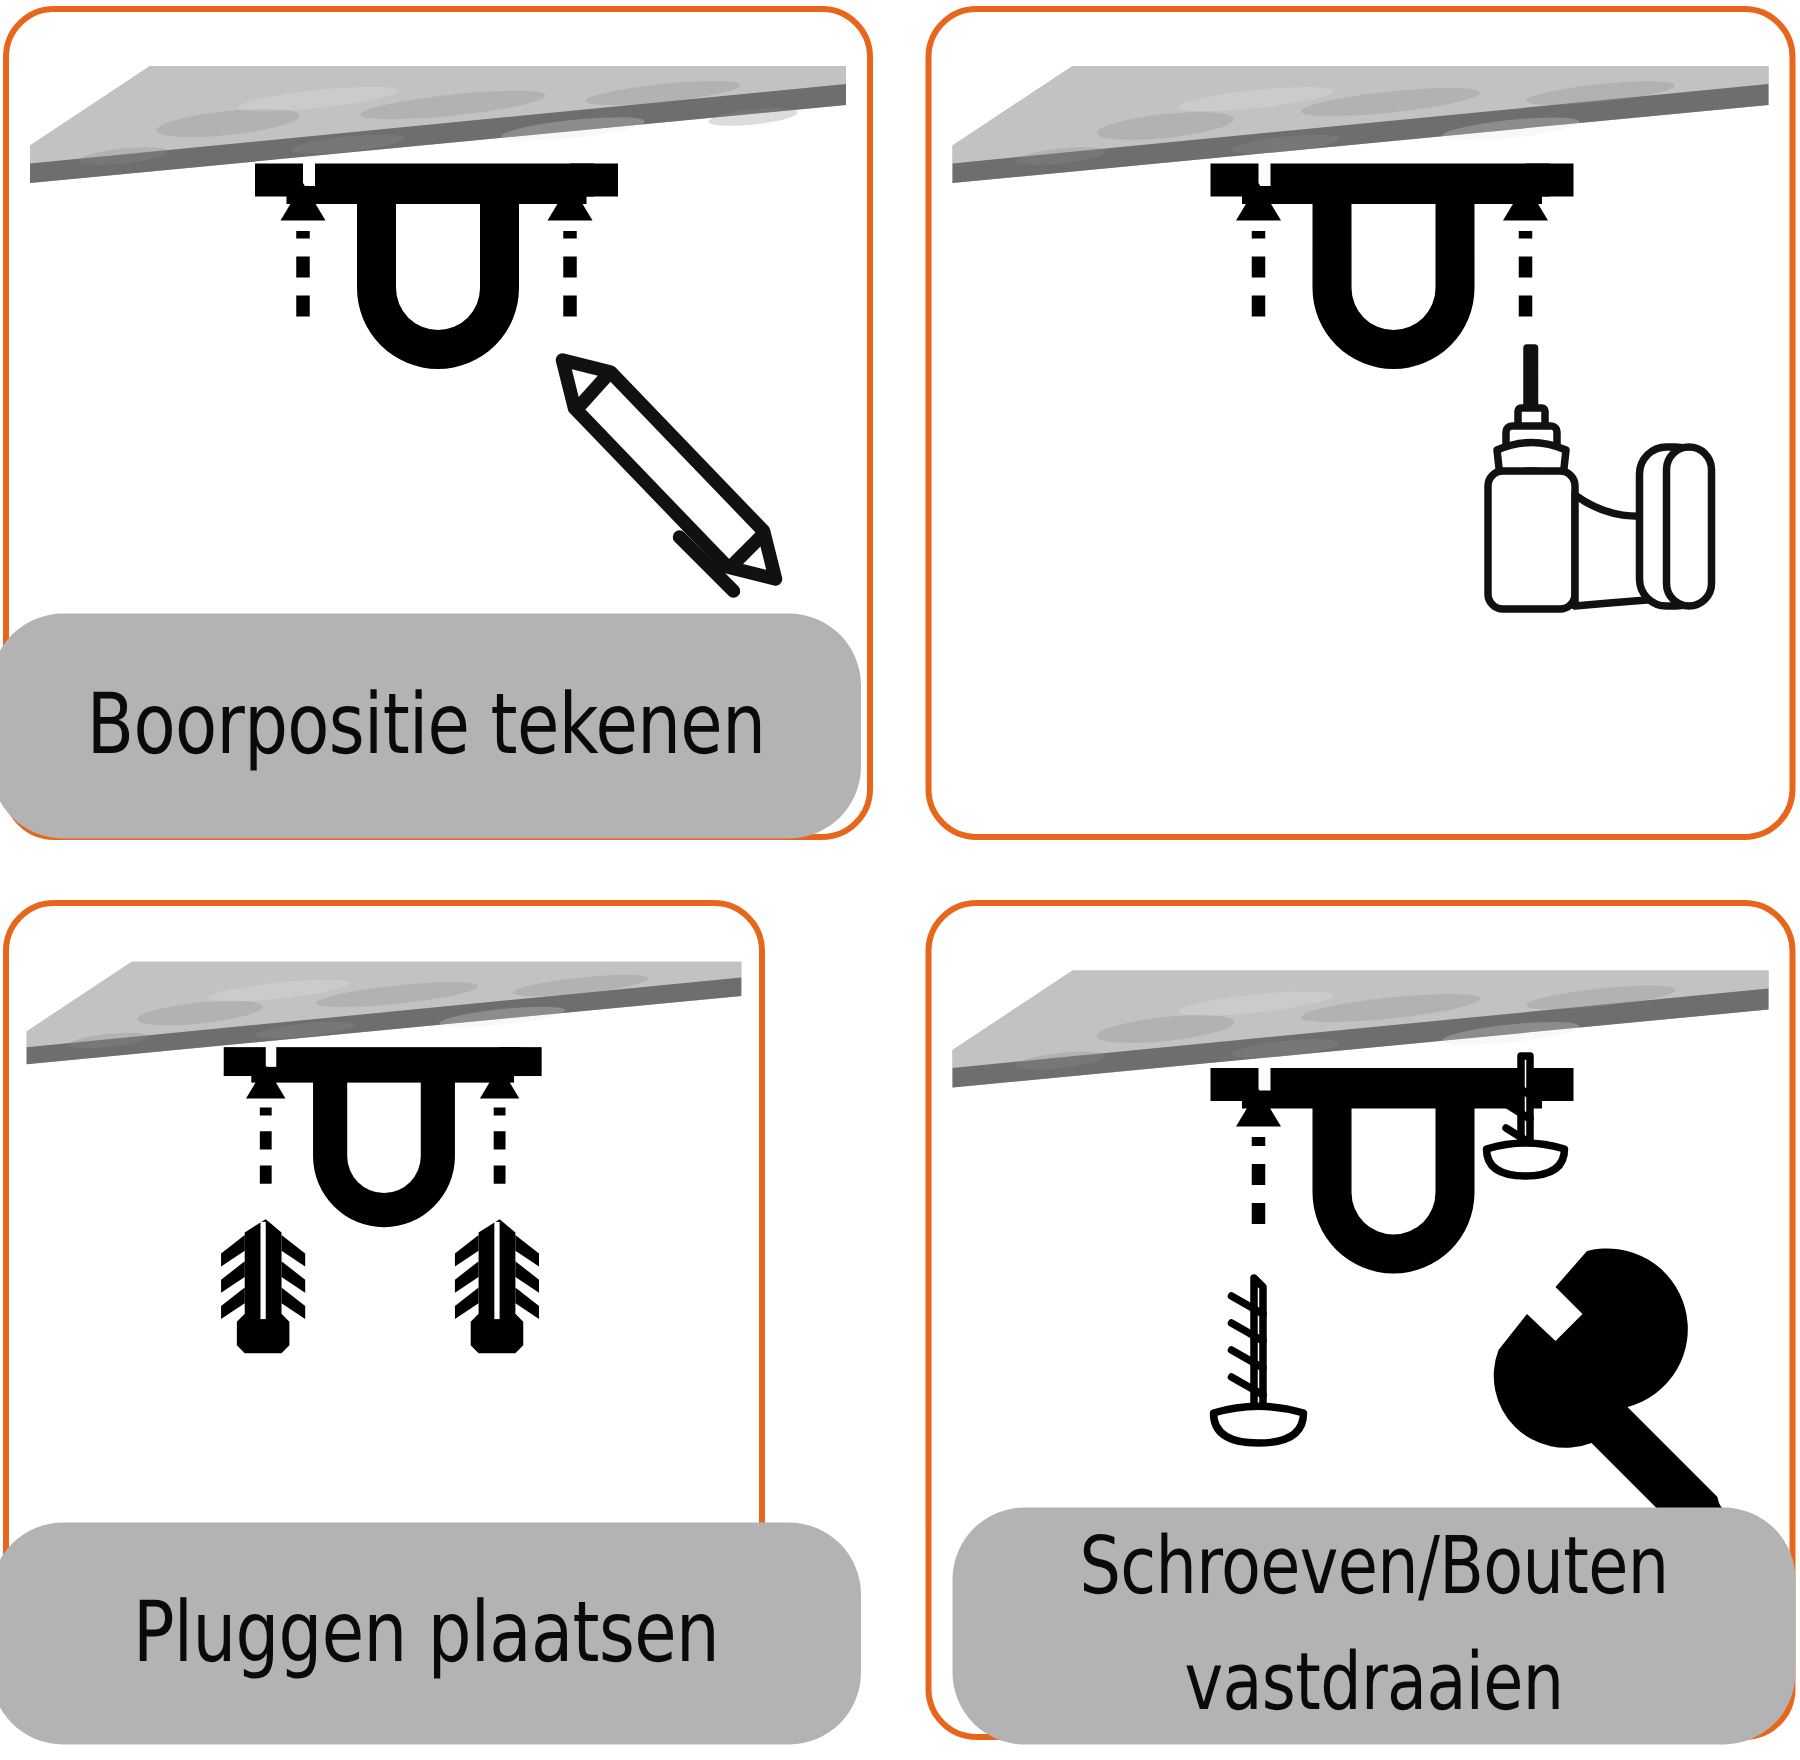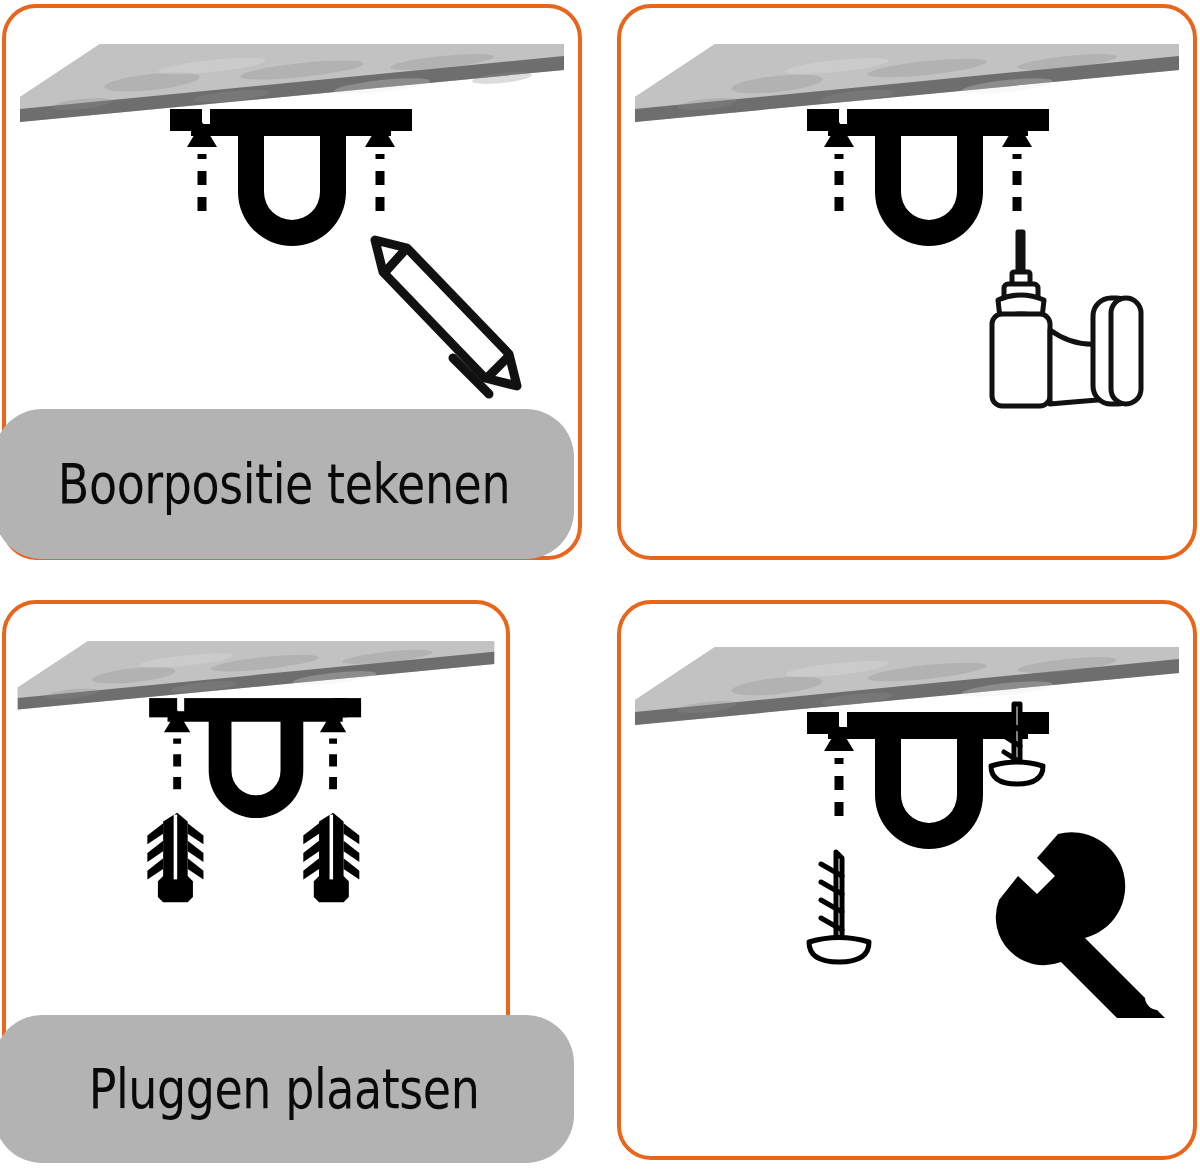--- a/index.html
+++ b/index.html
@@ -331,15 +331,19 @@
     <svg class="tool" style="left:368px; top:228px; width:210px; height:190px;" viewBox="0 0 210 190">
       <g fill="#000000">
         <path d="M73 6 L52 30 L70 48 L52 66 L33 48 L14 72
                  a48 48 0 0 0 62 62 l96 96
                  a16 16 0 0 0 24 -24 l-96 -96
                  a48 48 0 0 0 -27 -104 Z"></path>
         <circle cx="173" cy="169" r="13" fill="#ffffff"></circle>
       </g>
     </svg>
 
+    <div class="caption" id="caption-4">
+      <div class="caption-text">Schroeven/Bouten
+vastdraaien</div>
+    </div>
   </div>
 
 </div>
 
 </body></html>

